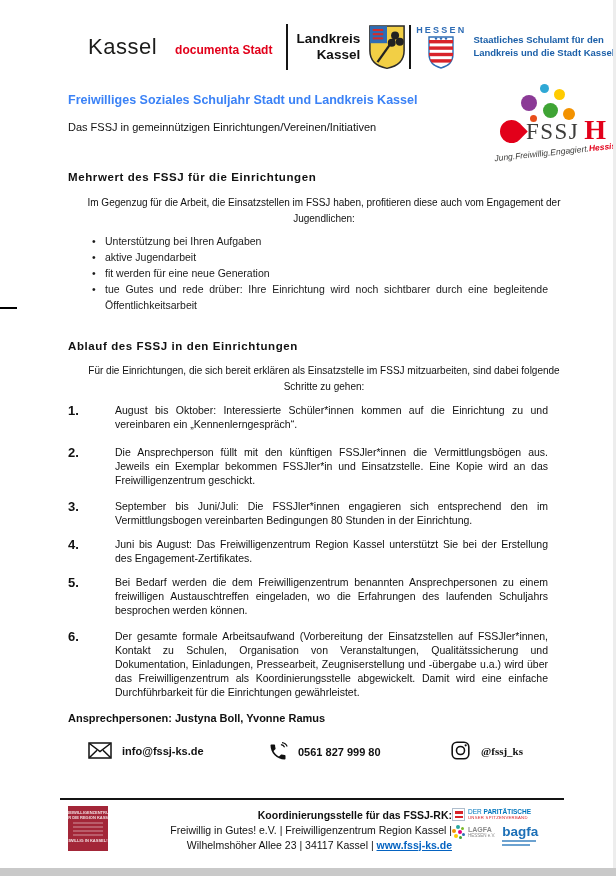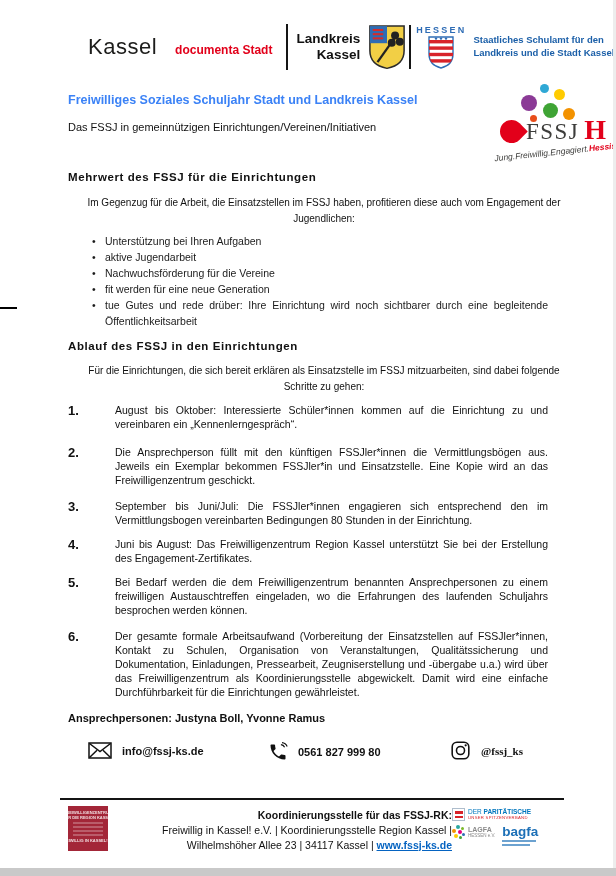--- a/index.html
+++ b/index.html
@@ -165,21 +165,20 @@
     <span class="drop"></span>
     <span class="fssj-word"><span>FSSJ</span><span class="fssj-h">H</span></span>
     <span class="fssj-tagline"><span>Jung.Freiwillig.Engagiert.</span><span class="red">Hessisch!</span></span>
   </div>
 
   <div class="h-sec" style="top:171px;">Mehrwert des FSSJ für die Einrichtungen</div>
   <div class="intro" style="top:195px;">Im Gegenzug für die Arbeit, die Einsatzstellen im FSSJ haben, profitieren diese auch vom Engagement der Jugendlichen:</div>
   <ul class="bullets">
     <li>Unterstützung bei Ihren Aufgaben</li>
     <li>aktive Jugendarbeit</li>
-    <li>Nachwuchsförderung für die Vereine</li>
     <li>fit werden für eine neue Generation</li>
     <li class="just">tue Gutes und rede drüber: Ihre Einrichtung wird noch sichtbarer durch eine begleitende Öffentlichkeitsarbeit</li>
   </ul>
 
   <div class="h-sec" style="top:340px;">Ablauf des FSSJ in den Einrichtungen</div>
   <div class="intro" style="top:363px;">Für die Einrichtungen, die sich bereit erklären als Einsatzstelle im FSSJ mitzuarbeiten, sind dabei folgende Schritte zu gehen:</div>
 
   <div class="steps">
     <div class="step">
       <span class="num">1.</span>
@@ -245,21 +244,21 @@
 
   <div class="footer">
     <div class="fz-logo">
       <span class="fz-line">FREIWILLIGENZENTRUM</span>
       <span class="fz-line">FÜR DIE REGION KASSEL</span>
       <span class="fz-bars"></span>
       <span class="fz-line">FREIWILLIG IN KASSEL! e.V.</span>
     </div>
     <div class="footer-center">
       <div class="b">Koordinierungsstelle für das FSSJ-RK:</div>
-      <div>Freiwillig in Kassel! e.V. | Koordinierungsstelle Region Kassel |</div>
+      <div>Freiwillig in Gutes! e.V. | Freiwilligenzentrum Region Kassel |</div>
       <div><span>Wilhelmshöher Allee 23 | 34117 Kassel | </span><a href="#">www.fssj-ks.de</a></div>
     </div>
     <div class="footer-right">
       <div class="parit">
         <span class="eq-box">
             <span class="bar"></span>
             <span class="bar"></span>
           </span>
         <span class="parit-text">
           <span class="parit-l1"><span>DER </span><span class="bold">PARITÄTISCHE</span></span>

